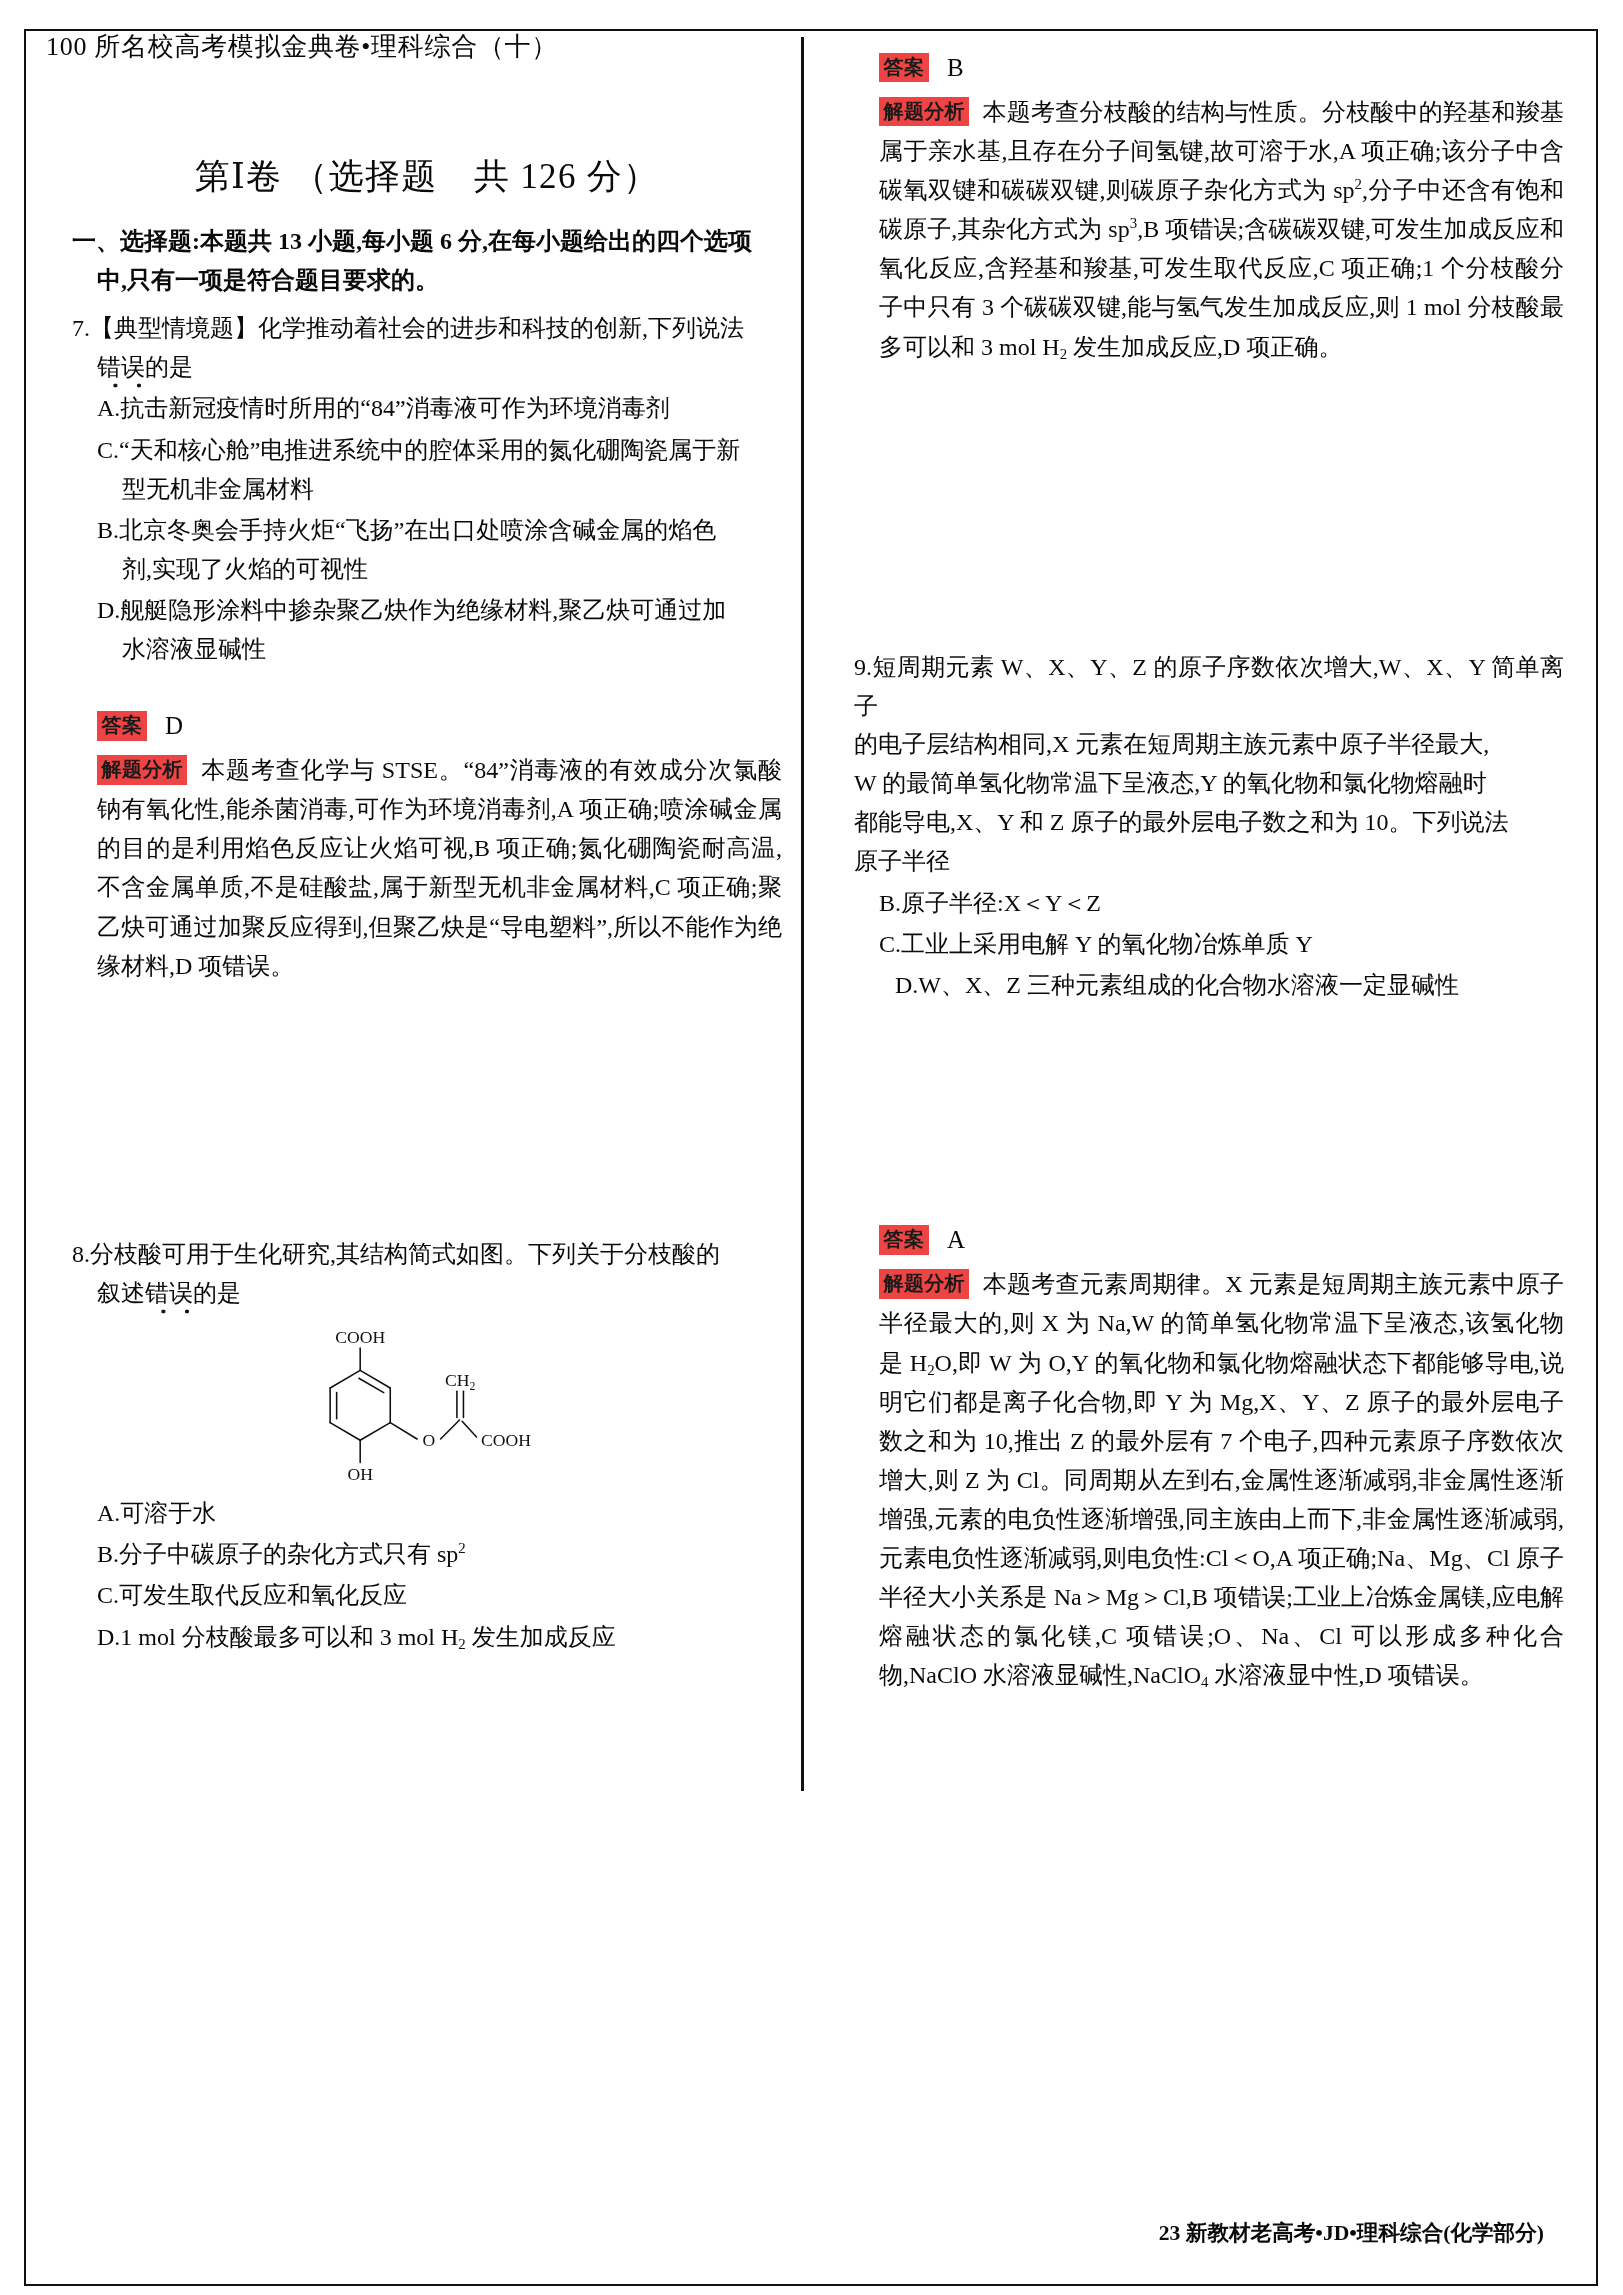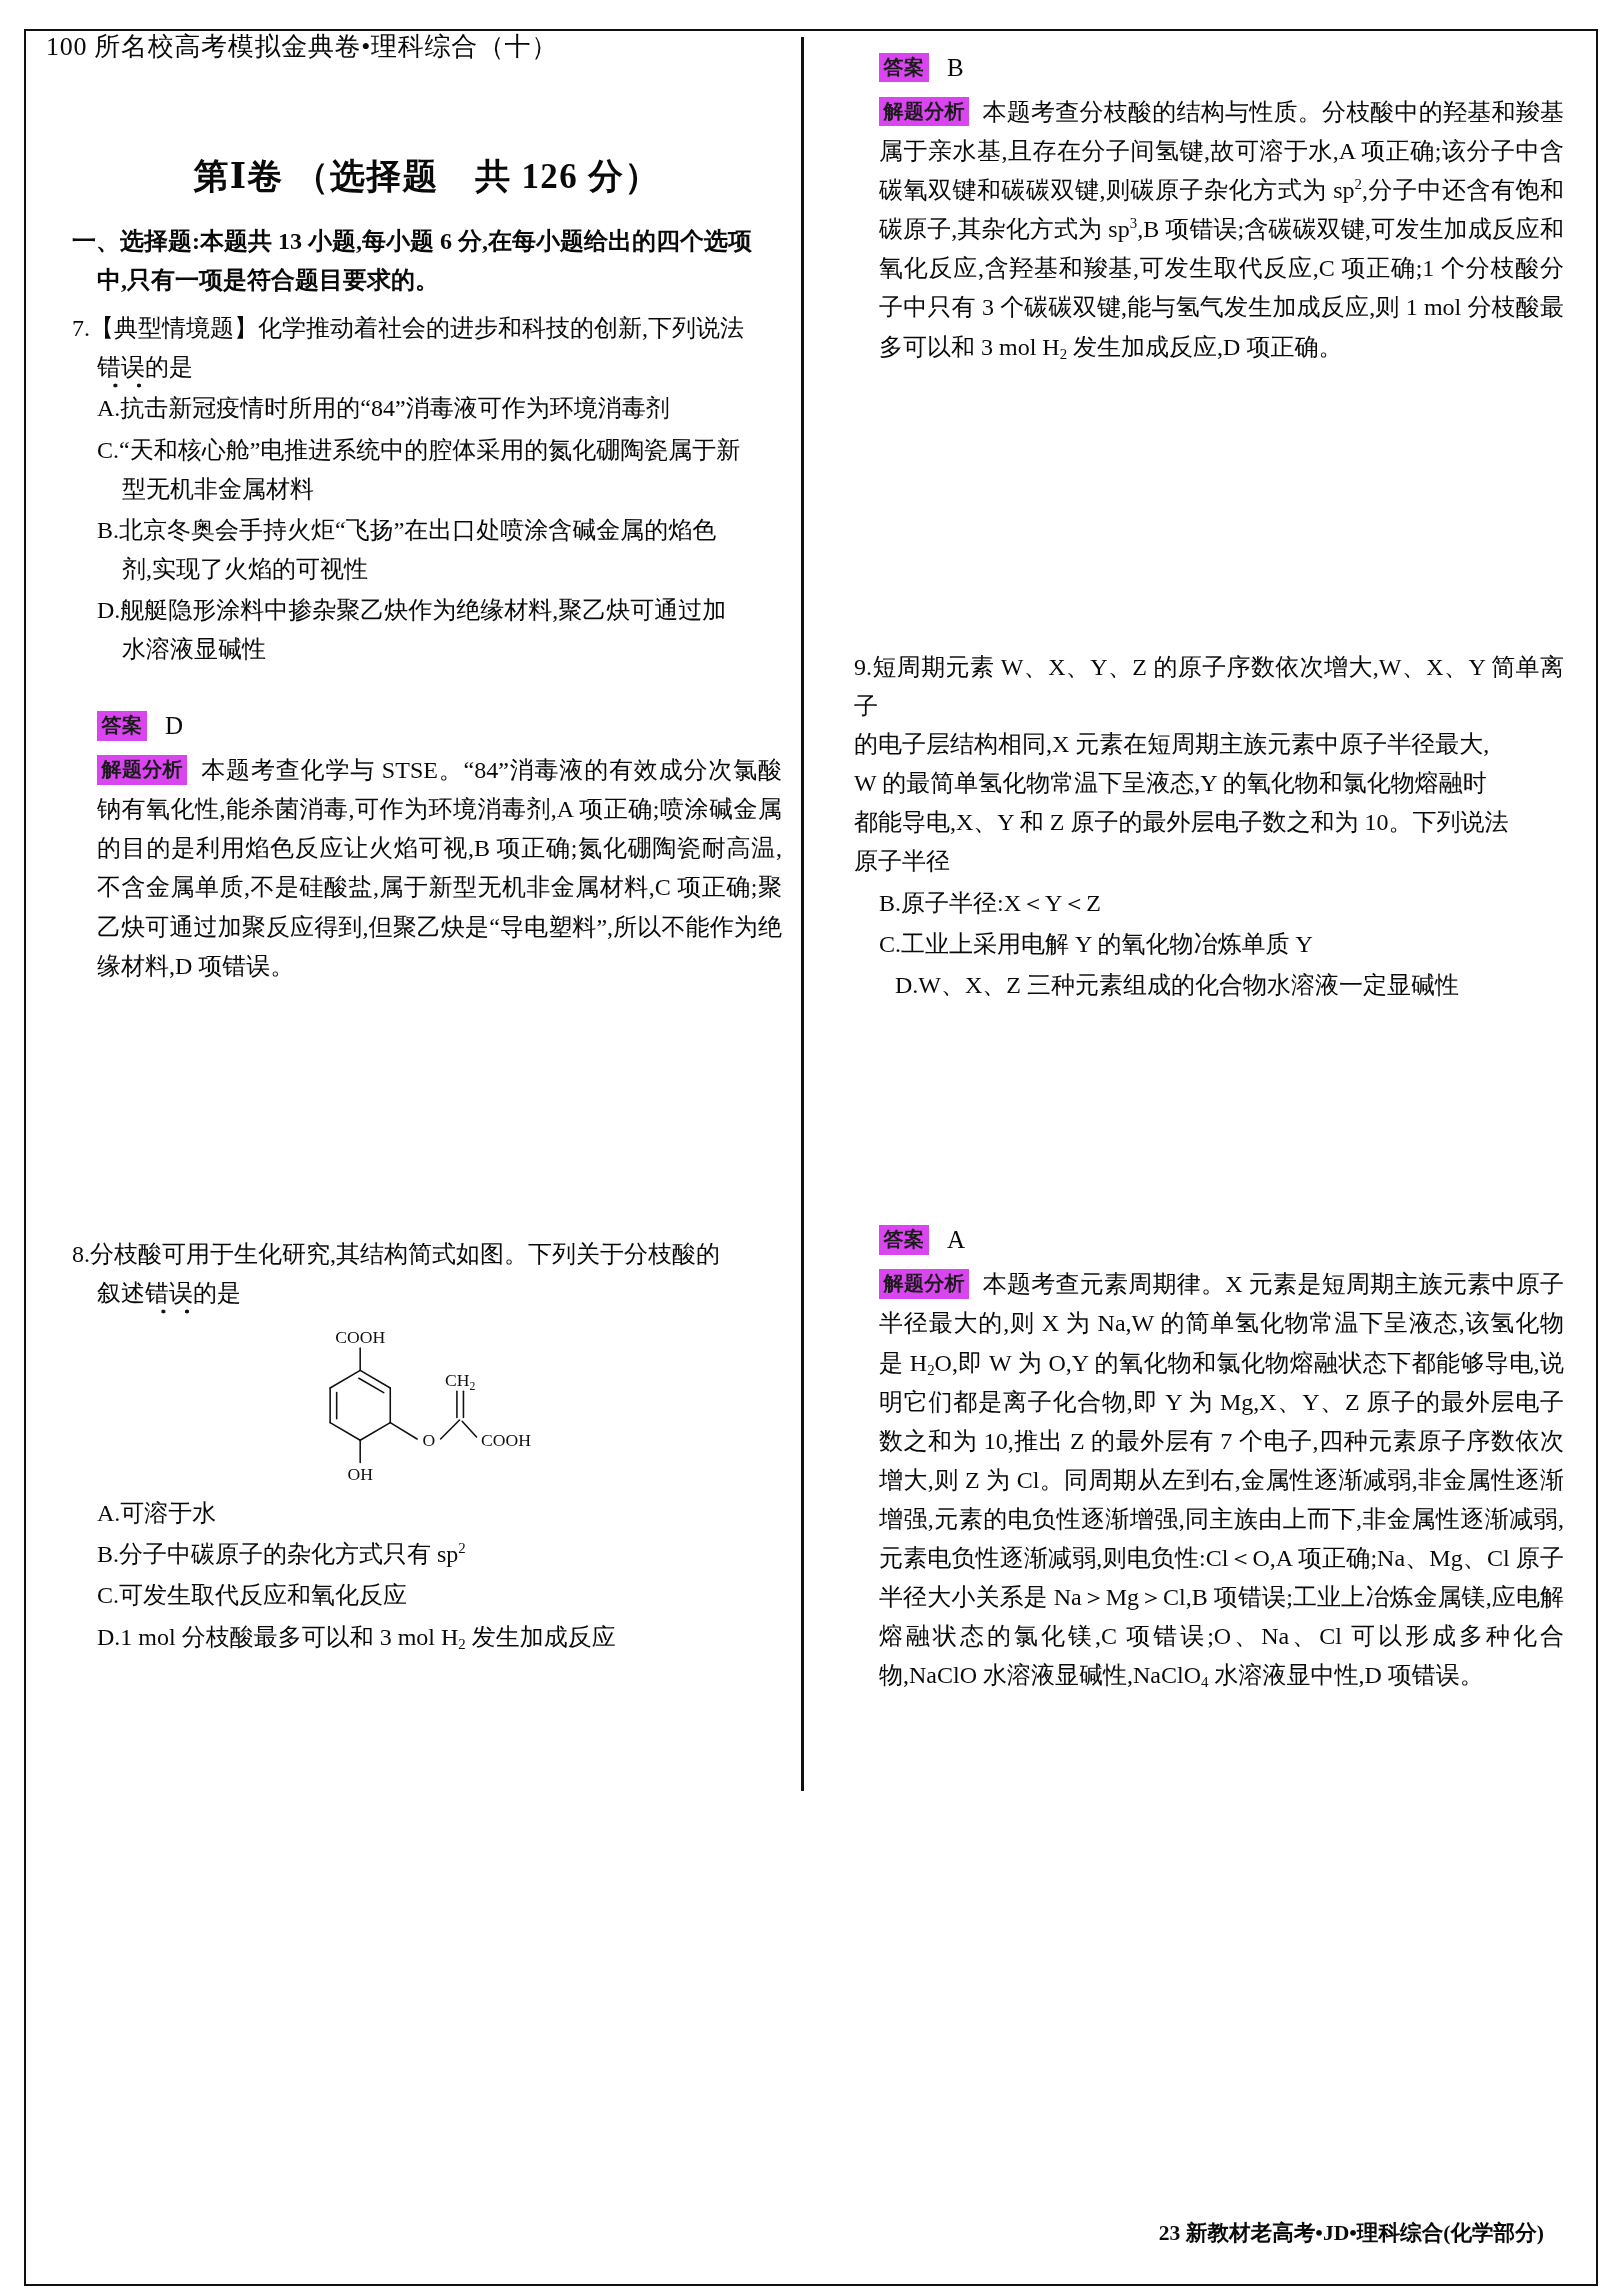--- a/index.html
+++ b/index.html
@@ -51,21 +51,21 @@
   
   .doc-header {
     font-size: 26px;
     letter-spacing: 0.7px;
     margin: 17px 0 0 46px;
     white-space: nowrap;
   }
 
   .paper-title {
     font-size: 35px;
-    font-weight: bold;
+    font-weight: normal;
     text-align: center;
     margin: 43px 0 22px 0;
     letter-spacing: 1.3px;
   }
 
   .instructions {
     font-size: 24px;
     font-weight: bold;
     line-height: 1.62;
     text-align: justify;
@@ -108,21 +108,21 @@
 
   
   .ans-block { margin-top: 38px; }
   .ans-line {
     font-size: 24px;
     line-height: 1.55;
     padding-left: 25px;
   }
   .tag {
     display: inline-block;
-    background: #d946ef;
+    background: #ef4444;
     color: #1a1a1a;
     font-family: "Liberation Sans", "DejaVu Sans", sans-serif;
     font-weight: bold;
     font-size: 20px;
     line-height: 1.24;
     padding: 2px 4.6px 2.6px 4.6px;
     vertical-align: 2px;
     letter-spacing: 0.3px;
   }
   .ans-val { font-size: 25px; margin-left: 18.3px; }

